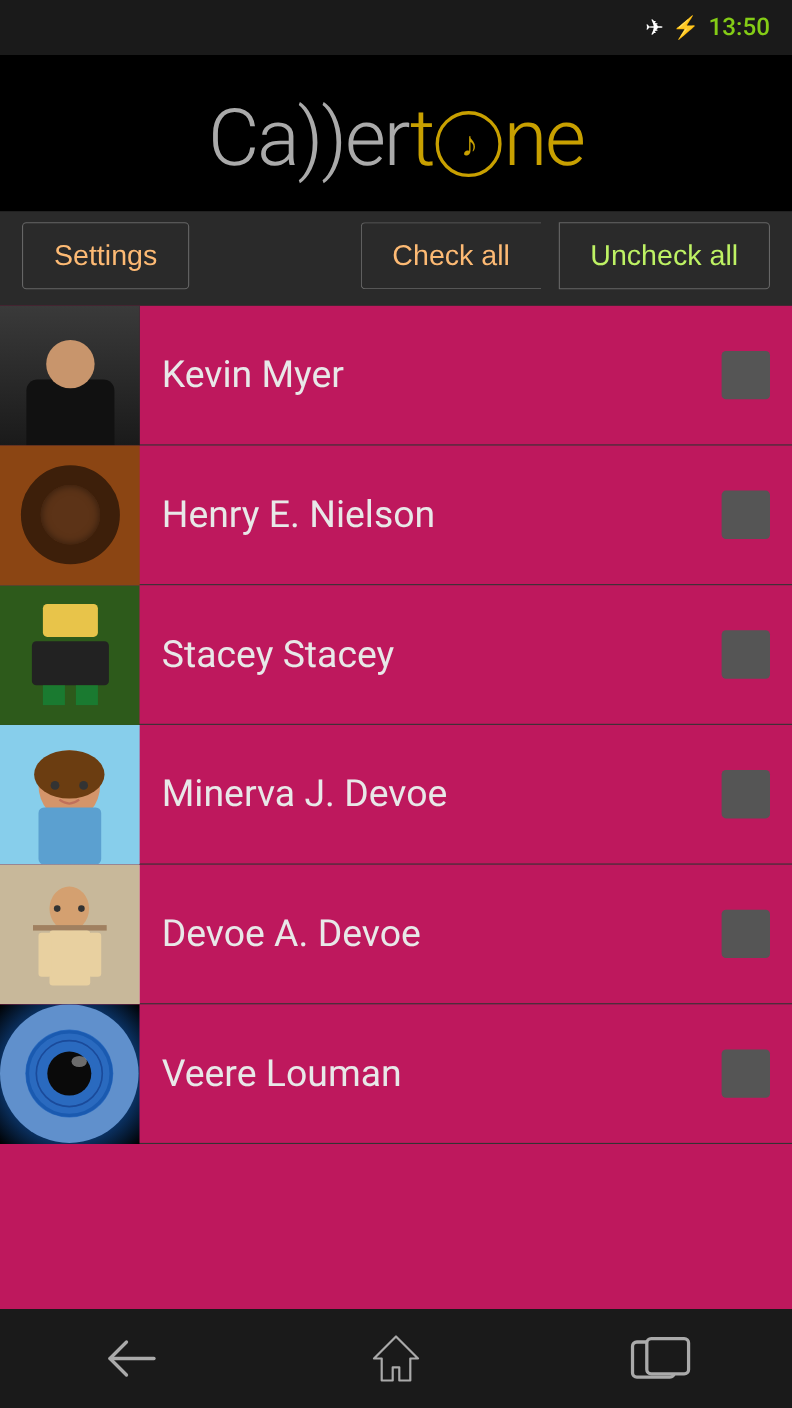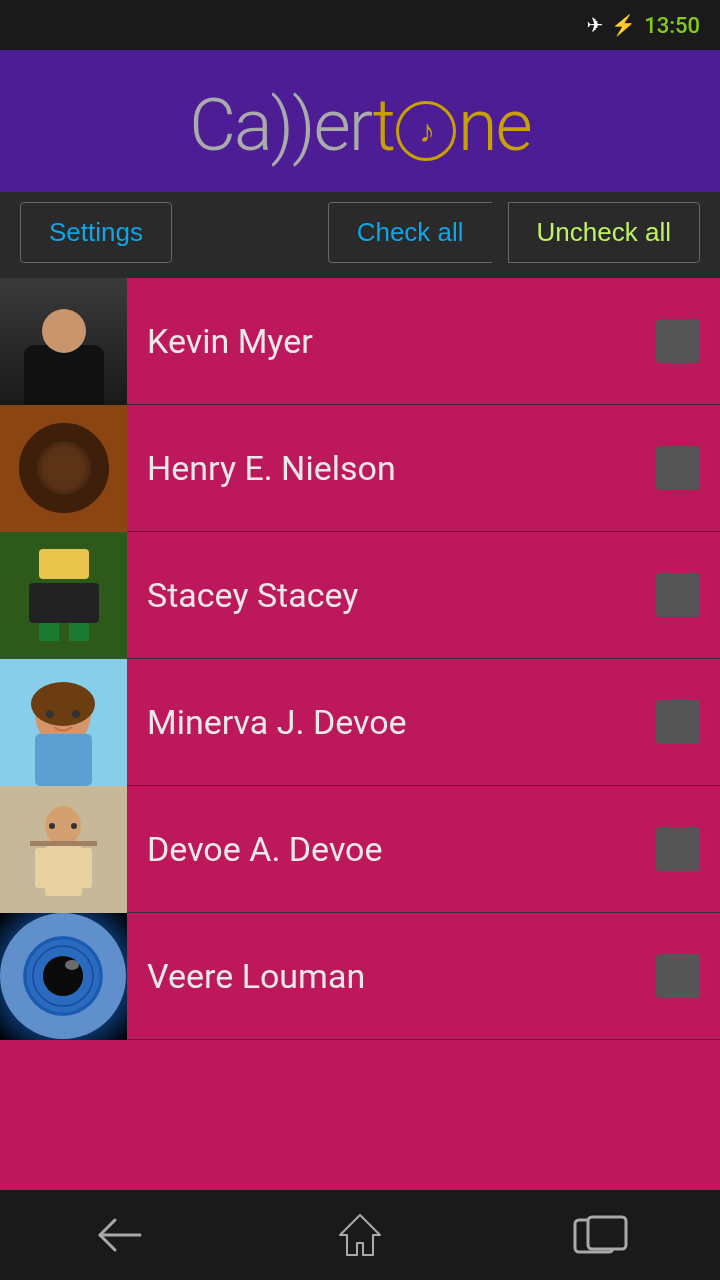--- a/index.html
+++ b/index.html
@@ -39,21 +39,21 @@
     }
 
     .status-time {
       color: #84cc16;
       font-size: 22px;
       font-weight: 500;
     }
 
     
     .logo-area {
-      background: #4c1d95;
+      background: #000000;
       display: flex;
       align-items: center;
       justify-content: center;
       padding: 40px 20px 30px;
       flex-shrink: 0;
     }
 
     .logo-text {
       font-size: 72px;
       font-weight: 300;
@@ -89,21 +89,21 @@
       display: flex;
       align-items: center;
       justify-content: space-between;
       padding: 10px 20px 15px;
       flex-shrink: 0;
     }
 
     .btn {
       border: 1.5px solid #666;
       background: transparent;
-      color: #0ea5e9;
+      color: #fdba74;
       font-size: 26px;
       padding: 14px 28px;
       border-radius: 4px;
       cursor: pointer;
     }
 
     .btn-group {
       display: flex;
       gap: 16px;
     }

